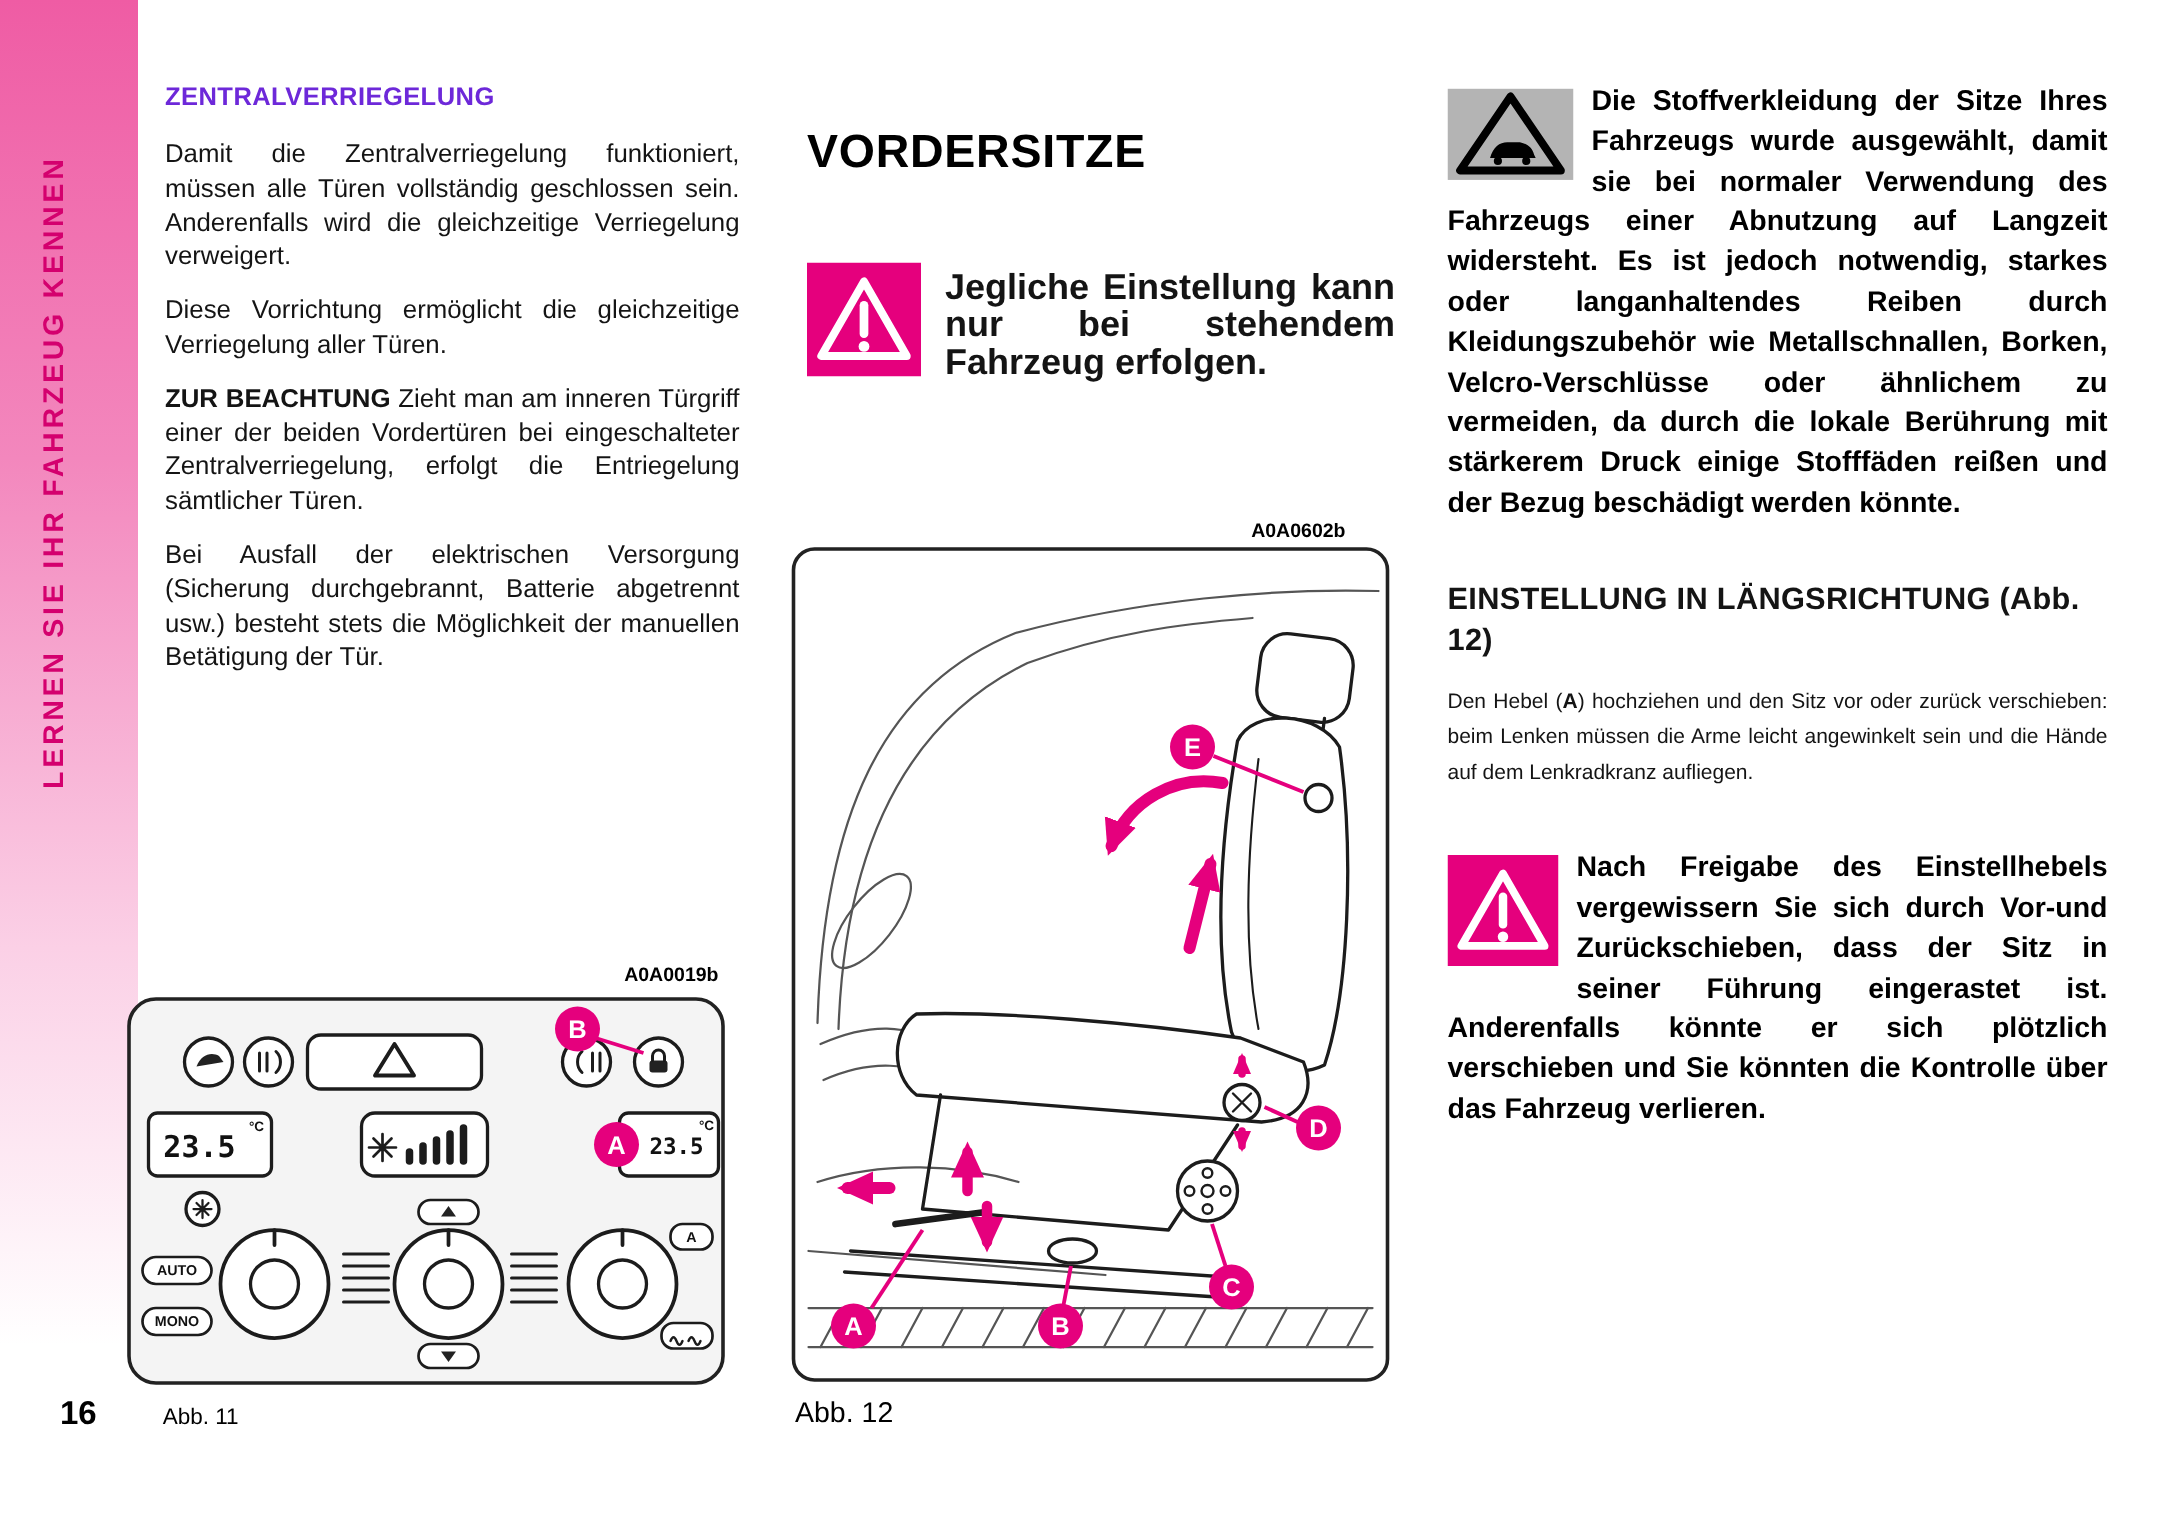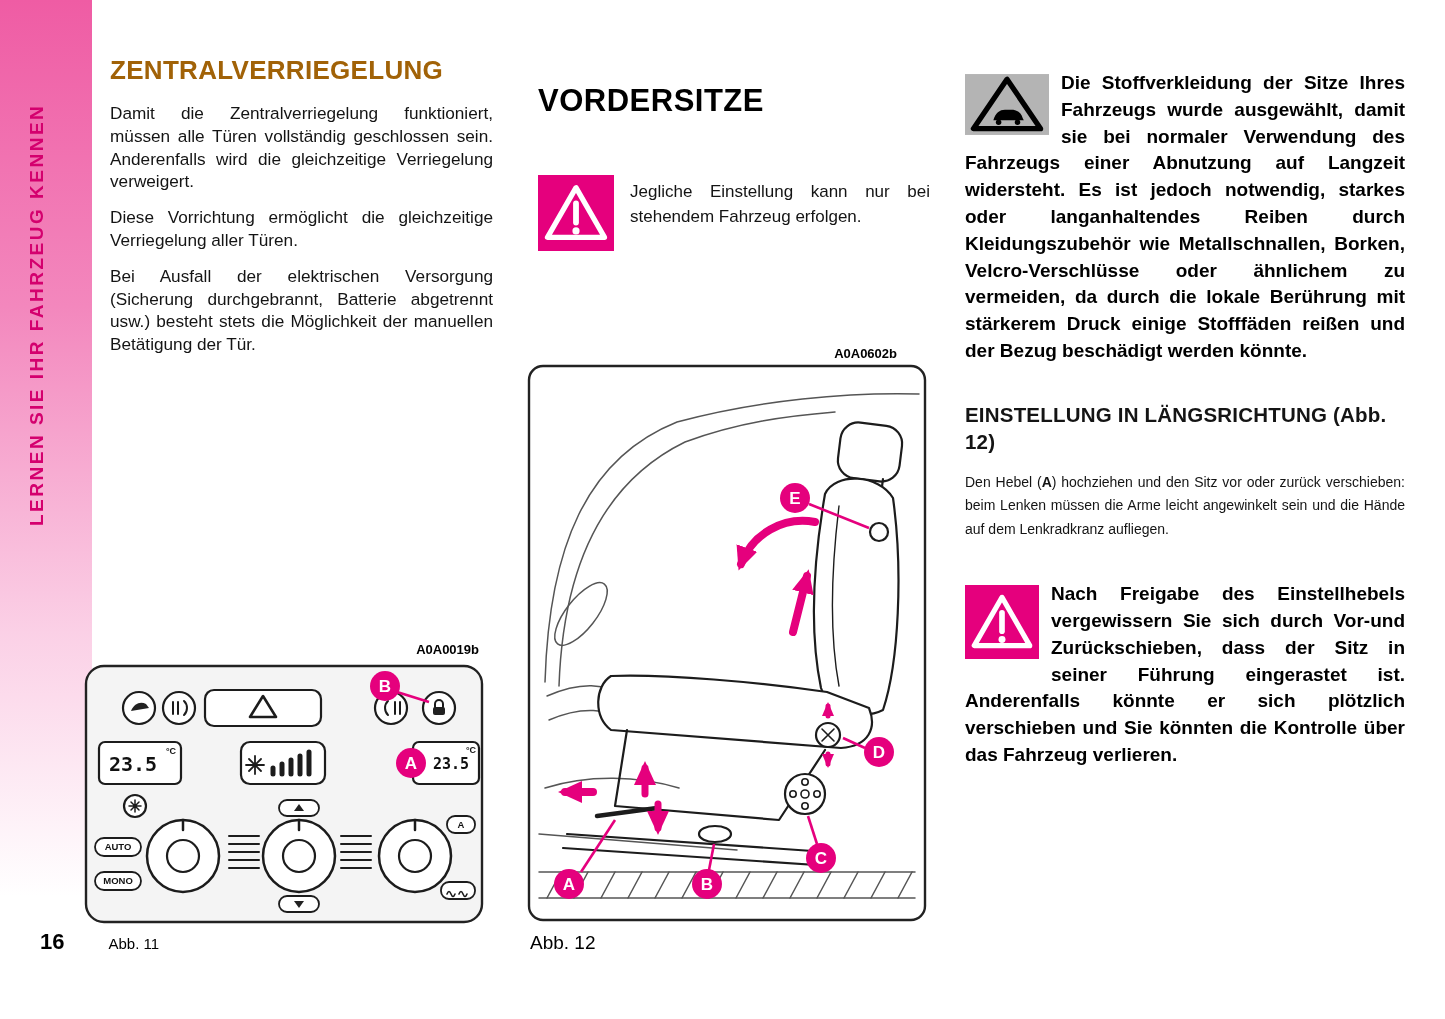--- a/index.html
+++ b/index.html
@@ -10,32 +10,32 @@
   
   .sideband { position:absolute; left:0; top:0; width:92px; height:1019px;
     background:linear-gradient(180deg,#ef5ca4 0%,#f387bd 30%,#fbd0e6 62%,#ffffff 88%); }
   .sideband-text { position:absolute; top:56px; left:26px; height:470px;
     writing-mode:vertical-rl; transform:rotate(180deg);
     font-weight:bold; font-size:19px; letter-spacing:2.5px; color:#d4006e; white-space:nowrap; }
 
   .col { position:absolute; top:55px; }
   .col1 { left:110px; width:383px; }
   .col2 { left:538px; width:392px; }
-  .col3 { left:965px; width:440px;margin-top:15px; }
-
-  h2.colhead { font-size:26px; font-weight:bold; letter-spacing:.3px; margin-bottom:16px; color:#a16207; }
+  .col3 { left:965px; width:440px; }
+
+  h2.colhead { font-size:17px; font-weight:bold; letter-spacing:.3px; margin-bottom:16px; color:#6d28d9; }
   h1.bighead { font-size:31px; font-weight:bold; letter-spacing:.5px; color:#000;margin-top:28px; }
 
   .body-p { font-size:17.2px; line-height:22.8px; text-align:justify; margin-bottom:13px; }
   .body-p strong { font-weight:bold; }
 
   
   .warnrow { display:flex; align-items:flex-start; gap:16px; margin-top:56px; }
   .warnrow .wicon { flex:0 0 76px; }
-  .warnrow .warntext { font-size:17px; line-height:25px; font-weight:normal; text-align:justify; padding-top:4px; }
+  .warnrow .warntext { font-size:24px; line-height:25px; font-weight:bold; text-align:justify; padding-top:4px; }
 
   
   .warn-wrap { font-size:19px; line-height:26.8px; font-weight:bold; text-align:justify; color:#000; }
   .icon-float { float:left; margin:4px 12px 4px 0; }
   .sechead { font-size:20.5px; line-height:27px; font-weight:bold; letter-spacing:.2px; margin-top:36px; margin-bottom:16px; clear:both; }
   .col3 .body-p { font-size:14px; line-height:23.5px; }
   .warn2 { margin-top:40px; }
 
   
   .fig { position:absolute; }
@@ -64,20 +64,21 @@
 <div class="page">
 
   <div class="sideband">
     <div class="sideband-text">LERNEN SIE IHR FAHRZEUG KENNEN</div>
   </div>
 
   <section class="col col1">
     <h2 class="colhead">ZENTRALVERRIEGELUNG</h2>
     <p class="body-p">Damit die Zentralverriegelung funktioniert, müssen alle Türen vollständig geschlossen sein. Anderenfalls wird die gleichzeitige Verriegelung verweigert.</p>
     <p class="body-p">Diese Vorrichtung ermöglicht die gleichzeitige Verriegelung aller Türen.</p>
+    <p class="body-p"><strong>ZUR BEACHTUNG</strong> <span>Zieht man am inneren Türgriff einer der beiden Vordertüren bei eingeschalteter Zentralverriegelung, erfolgt die Entriegelung sämtlicher Türen.</span></p>
     <p class="body-p">Bei Ausfall der elektrischen Versorgung (Sicherung durchgebrannt, Batterie abgetrennt usw.) besteht stets die Möglichkeit der manuellen Betätigung der Tür.</p>
   </section>
 
   <div class="fig fig1">
     <div class="figcode">A0A0019b</div>
     <svg class="art" viewBox="0 0 402 268" width="402" height="268">
       <rect x="3" y="6" width="396" height="256" rx="18" fill="#f4f4f4" stroke="#222" stroke-width="2.4"></rect>
       <g class="ink">
 
         <circle cx="56" cy="48" r="16" fill="#fff"></circle>

